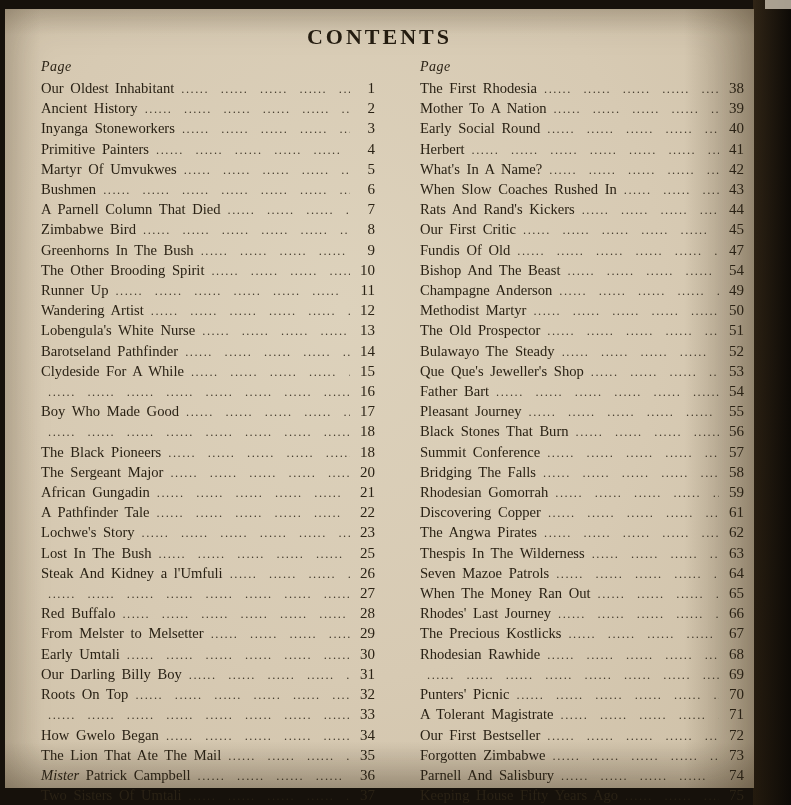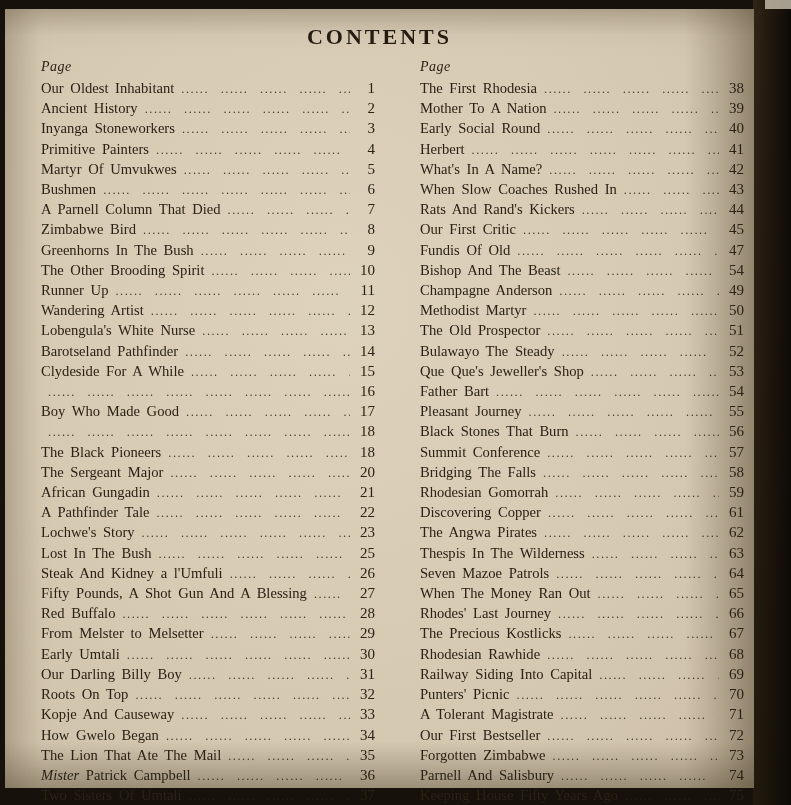--- a/index.html
+++ b/index.html
@@ -205,21 +205,20 @@
               <span class="t">Lost In The Bush</span>
               <span class="leader">...... ...... ...... ...... ...... ...... ...... ...... ...... ...... ...... ...... ...... ...... </span>
               <span class="p">25</span>
             </div>
             <div class="row">
               <span class="t">Steak And Kidney a l'Umfuli</span>
               <span class="leader">...... ...... ...... ...... ...... ...... ...... ...... ...... ...... ...... ...... ...... ...... </span>
               <span class="p">26</span>
             </div>
             <div class="row">
-              <span class="t">Fifty Pounds, A Shot Gun And A Blessing</span>
               <span class="leader">...... ...... ...... ...... ...... ...... ...... ...... ...... ...... ...... ...... ...... ...... </span>
               <span class="p">27</span>
             </div>
             <div class="row">
               <span class="t">Red Buffalo</span>
               <span class="leader">...... ...... ...... ...... ...... ...... ...... ...... ...... ...... ...... ...... ...... ...... </span>
               <span class="p">28</span>
             </div>
             <div class="row">
               <span class="t">From Melster to Melsetter</span>
@@ -235,21 +234,20 @@
               <span class="t">Our Darling Billy Boy</span>
               <span class="leader">...... ...... ...... ...... ...... ...... ...... ...... ...... ...... ...... ...... ...... ...... </span>
               <span class="p">31</span>
             </div>
             <div class="row">
               <span class="t">Roots On Top</span>
               <span class="leader">...... ...... ...... ...... ...... ...... ...... ...... ...... ...... ...... ...... ...... ...... </span>
               <span class="p">32</span>
             </div>
             <div class="row">
-              <span class="t">Kopje And Causeway</span>
               <span class="leader">...... ...... ...... ...... ...... ...... ...... ...... ...... ...... ...... ...... ...... ...... </span>
               <span class="p">33</span>
             </div>
             <div class="row">
               <span class="t">How Gwelo Began</span>
               <span class="leader">...... ...... ...... ...... ...... ...... ...... ...... ...... ...... ...... ...... ...... ...... </span>
               <span class="p">34</span>
             </div>
             <div class="row">
               <span class="t">The Lion That Ate The Mail</span>
@@ -410,21 +408,20 @@
               <span class="t">The Precious Kostlicks</span>
               <span class="leader">...... ...... ...... ...... ...... ...... ...... ...... ...... ...... ...... ...... ...... ...... </span>
               <span class="p">67</span>
             </div>
             <div class="row">
               <span class="t">Rhodesian Rawhide</span>
               <span class="leader">...... ...... ...... ...... ...... ...... ...... ...... ...... ...... ...... ...... ...... ...... </span>
               <span class="p">68</span>
             </div>
             <div class="row">
-              <span class="t">Railway Siding Into Capital</span>
               <span class="leader">...... ...... ...... ...... ...... ...... ...... ...... ...... ...... ...... ...... ...... ...... </span>
               <span class="p">69</span>
             </div>
             <div class="row">
               <span class="t">Punters' Picnic</span>
               <span class="leader">...... ...... ...... ...... ...... ...... ...... ...... ...... ...... ...... ...... ...... ...... </span>
               <span class="p">70</span>
             </div>
             <div class="row">
               <span class="t">A Tolerant Magistrate</span>

